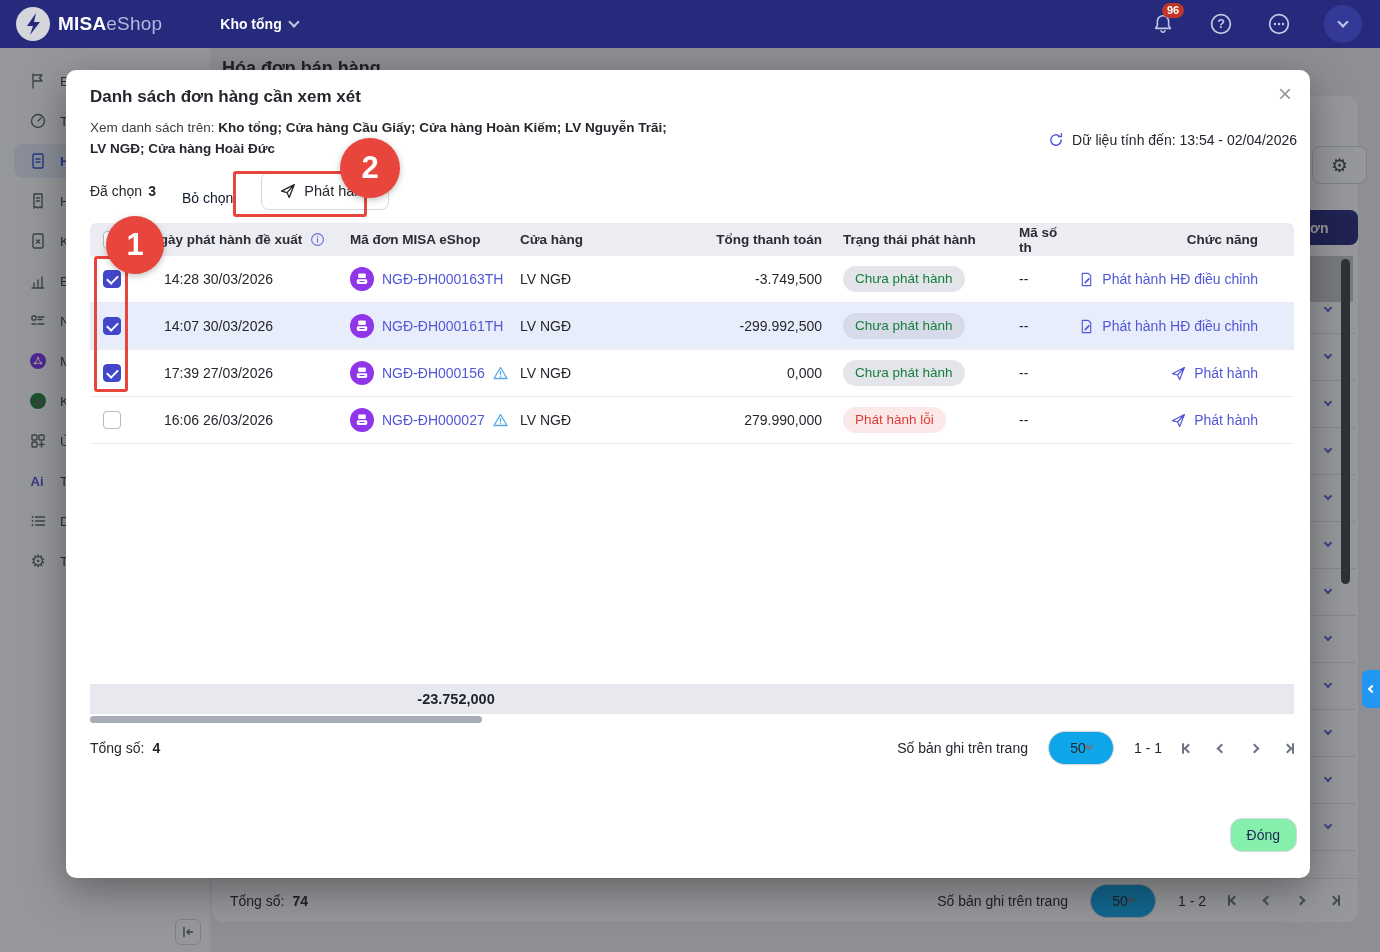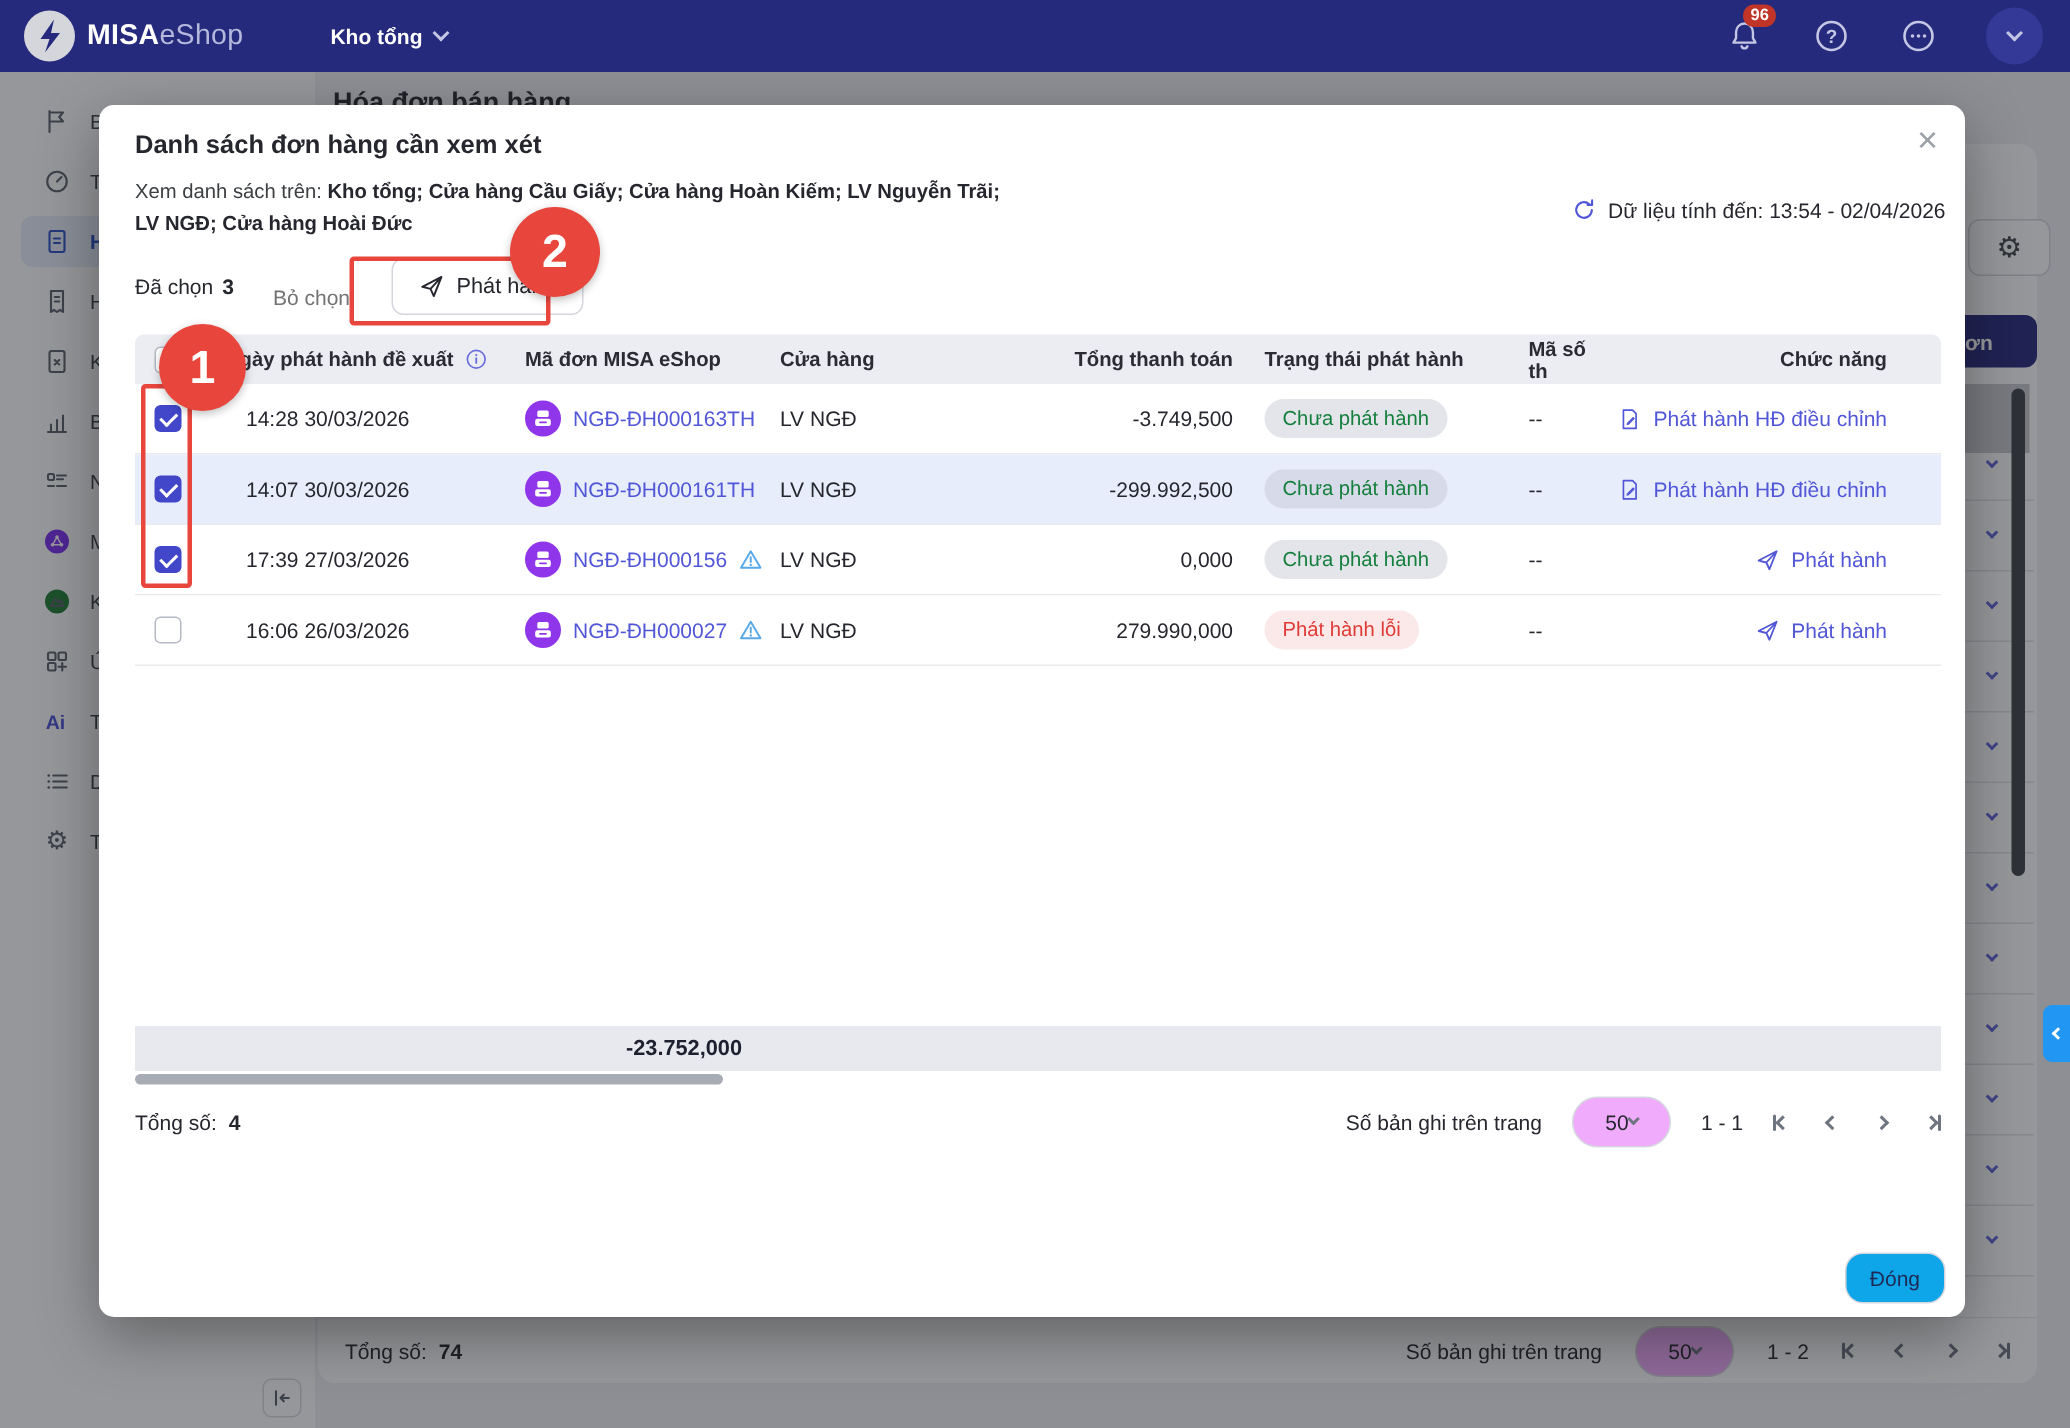--- a/index.html
+++ b/index.html
@@ -42,41 +42,41 @@
   .bg-row { position:absolute; left:1300px; width:56px; height:47px; border-bottom:1px solid #E3E4E8; display:flex; align-items:center; justify-content:center; }
   .bg-scroll { position:absolute; left:1341px; top:211px; width:9px; height:325px; background:#3F434B; border-radius:5px; }
   .bg-bottombar { position:absolute; left:212px; top:830px; width:1146px; height:44px; background:#fff; border-top:1px solid #E8E9ED; border-radius:0 0 12px 12px; display:flex; align-items:center; padding:0 18px; }
   .collapse-box { position:absolute; left:175px; top:871px; width:26px; height:26px; background:#fff; border:1px solid #D8D9DE; border-radius:6px; display:flex; align-items:center; justify-content:center; }
 
   .pager { display:flex; align-items:center; gap:26px; }
   .pg { display:flex; align-items:center; gap:1px; cursor:pointer; }
   .pg .bar { width:2px; height:11px; background:#6E7480; border-radius:1px; }
   .chev-left { display:inline-block; width:7px; height:7px; border-left:2px solid #6E7480; border-bottom:2px solid #6E7480; transform:rotate(45deg); }
   .chev-right { display:inline-block; width:7px; height:7px; border-right:2px solid #6E7480; border-top:2px solid #6E7480; transform:rotate(45deg); }
-  .select-box { display:flex; align-items:center; justify-content:center; gap:0; width:66px; height:34px; border:1px solid #D5D7DE; border-radius:17px; background:#f0abfc; font-size:14px; color:#26272E; }
+  .select-box { display:flex; align-items:center; justify-content:center; gap:0; width:66px; height:34px; border:1px solid #D5D7DE; border-radius:17px; background:#0ea5e9; font-size:14px; color:#26272E; }
   .range-label { font-size:14px; color:#26272E; }
   .perpage-label { color:#26272E; font-size:14px; }
 
   .side-tab { position:absolute; left:1362px; top:670px; width:18px; height:38px; background:#2196F3; border-radius:6px 0 0 6px; display:flex; align-items:center; justify-content:center; z-index:15; }
   .side-tab .c { width:6px; height:6px; border-left:2px solid #fff; border-bottom:2px solid #fff; transform:rotate(45deg); margin-left:2px; }
 
   
   .overlay { position:absolute; top:48px; left:0; width:1380px; height:904px; background:rgba(27,28,34,0.46); z-index:10; }
 
   
   .modal { position:absolute; left:66px; top:70px; width:1244px; height:808px; background:#FFFFFF; border-radius:10px; box-shadow:0 12px 40px rgba(0,0,0,.35); z-index:20; }
   .modal-title { position:absolute; left:24px; top:17px; font-size:17px; font-weight:700; color:#26272E; }
   .modal-close { position:absolute; right:18px; top:12px; font-size:24px; color:#9AA0A6; line-height:1; cursor:pointer; }
   .scope { position:absolute; left:24px; top:47px; font-size:13.5px; color:#3C4043; line-height:21px; }
   .scope b { color:#26272E; }
   .asof { position:absolute; right:13px; top:62px; display:flex; align-items:center; gap:8px; font-size:14px; color:#26272E; }
   .toolbar { position:absolute; left:24px; top:102px; height:38px; display:flex; align-items:center; }
   .sel-label { font-size:14px; color:#26272E; }
   .sel-count { font-weight:700; margin-left:6px; }
-  .deselect { color:#737373; margin-left:26px; cursor:pointer;margin-top:14px; }
+  .deselect { color:#0f172a; margin-left:26px; cursor:pointer;margin-top:14px; }
   .publish-btn { margin-left:28px; display:flex; align-items:center; gap:8px; height:38px; padding:0 18px; border:1px solid #D5D7DE; border-radius:8px; background:#fff; font-size:14.5px; color:#26272E; cursor:pointer; }
 
   
   .tbl { position:absolute; left:24px; top:153px; width:1204px; }
   .trow { display:flex; align-items:center; height:47px; border-bottom:1px solid #E9EAEE; background:#fff; }
   .trow.hl { background:#E7EDFB; }
   .thead { display:flex; align-items:center; height:33px; background:#ECEDF2; border-radius:6px 6px 0 0; font-weight:700; font-size:13.5px; color:#2A2B33; }
   .c-check { width:44px; display:flex; align-items:center; justify-content:center; }
   .c-date { width:216px; padding-left:30px; }
   .thead .c-date { padding-left:16px; display:flex; align-items:center; gap:8px; }
@@ -94,21 +94,21 @@
   .pos-ic { width:24px; height:24px; border-radius:50%; background:#8F35EA; display:flex; align-items:center; justify-content:center; flex:0 0 24px; }
   .badge-st { display:inline-block; height:26px; line-height:26px; padding:0 12px; border-radius:13px; font-size:13.5px; background:#E4E5EA; color:#15803d; }
   .trow.hl .badge-st { background:#D7DAE8; }
   .badge-st.error { background:#FBE9E9; color:#E03B36; }
   .summary-row { position:absolute; left:24px; top:614px; width:1204px; height:30px; background:#E8E9EE; display:flex; align-items:center; justify-content:center; padding-right:472px; font-weight:700; font-size:14.5px; color:#1E2030; }
   .hscroll { position:absolute; left:24px; top:646px; width:392px; height:7px; background:#A7ACB5; border-radius:4px; }
   .modal-footer { position:absolute; left:24px; top:658px; width:1204px; height:40px; display:flex; align-items:center; }
   .total-label { font-size:14px; color:#26272E; }
   .total-val { font-weight:700; margin-left:8px; }
   .modal-footer .right { margin-left:auto; display:flex; align-items:center; gap:20px; }
-  .close-btn { position:absolute; right:13px; bottom:9px; height:34px; padding:0 16px; background:#0ea5e9; border:1px solid #D5D7DE; border-radius:12px; font-size:14px; color:#1E2A55; display:flex; align-items:center; cursor:pointer; }
+  .close-btn { position:absolute; right:13px; bottom:26px; height:34px; padding:0 16px; background:#86efac; border:1px solid #D5D7DE; border-radius:12px; font-size:14px; color:#1E2A55; display:flex; align-items:center; cursor:pointer; }
 
   
   .ann { z-index:40; position:absolute; }
   .ann-circle { width:58px; height:58px; border-radius:50%; background:#E8463D; color:#fff; font-size:31px; font-weight:700; display:flex; align-items:center; justify-content:center; box-shadow:0 2px 6px rgba(0,0,0,.25); }
   .ann-rect { border:3px solid #E8463D; border-radius:3px; background:transparent; }
 </style>
 </head>
 <body>
 
 <div class="app-bg">

